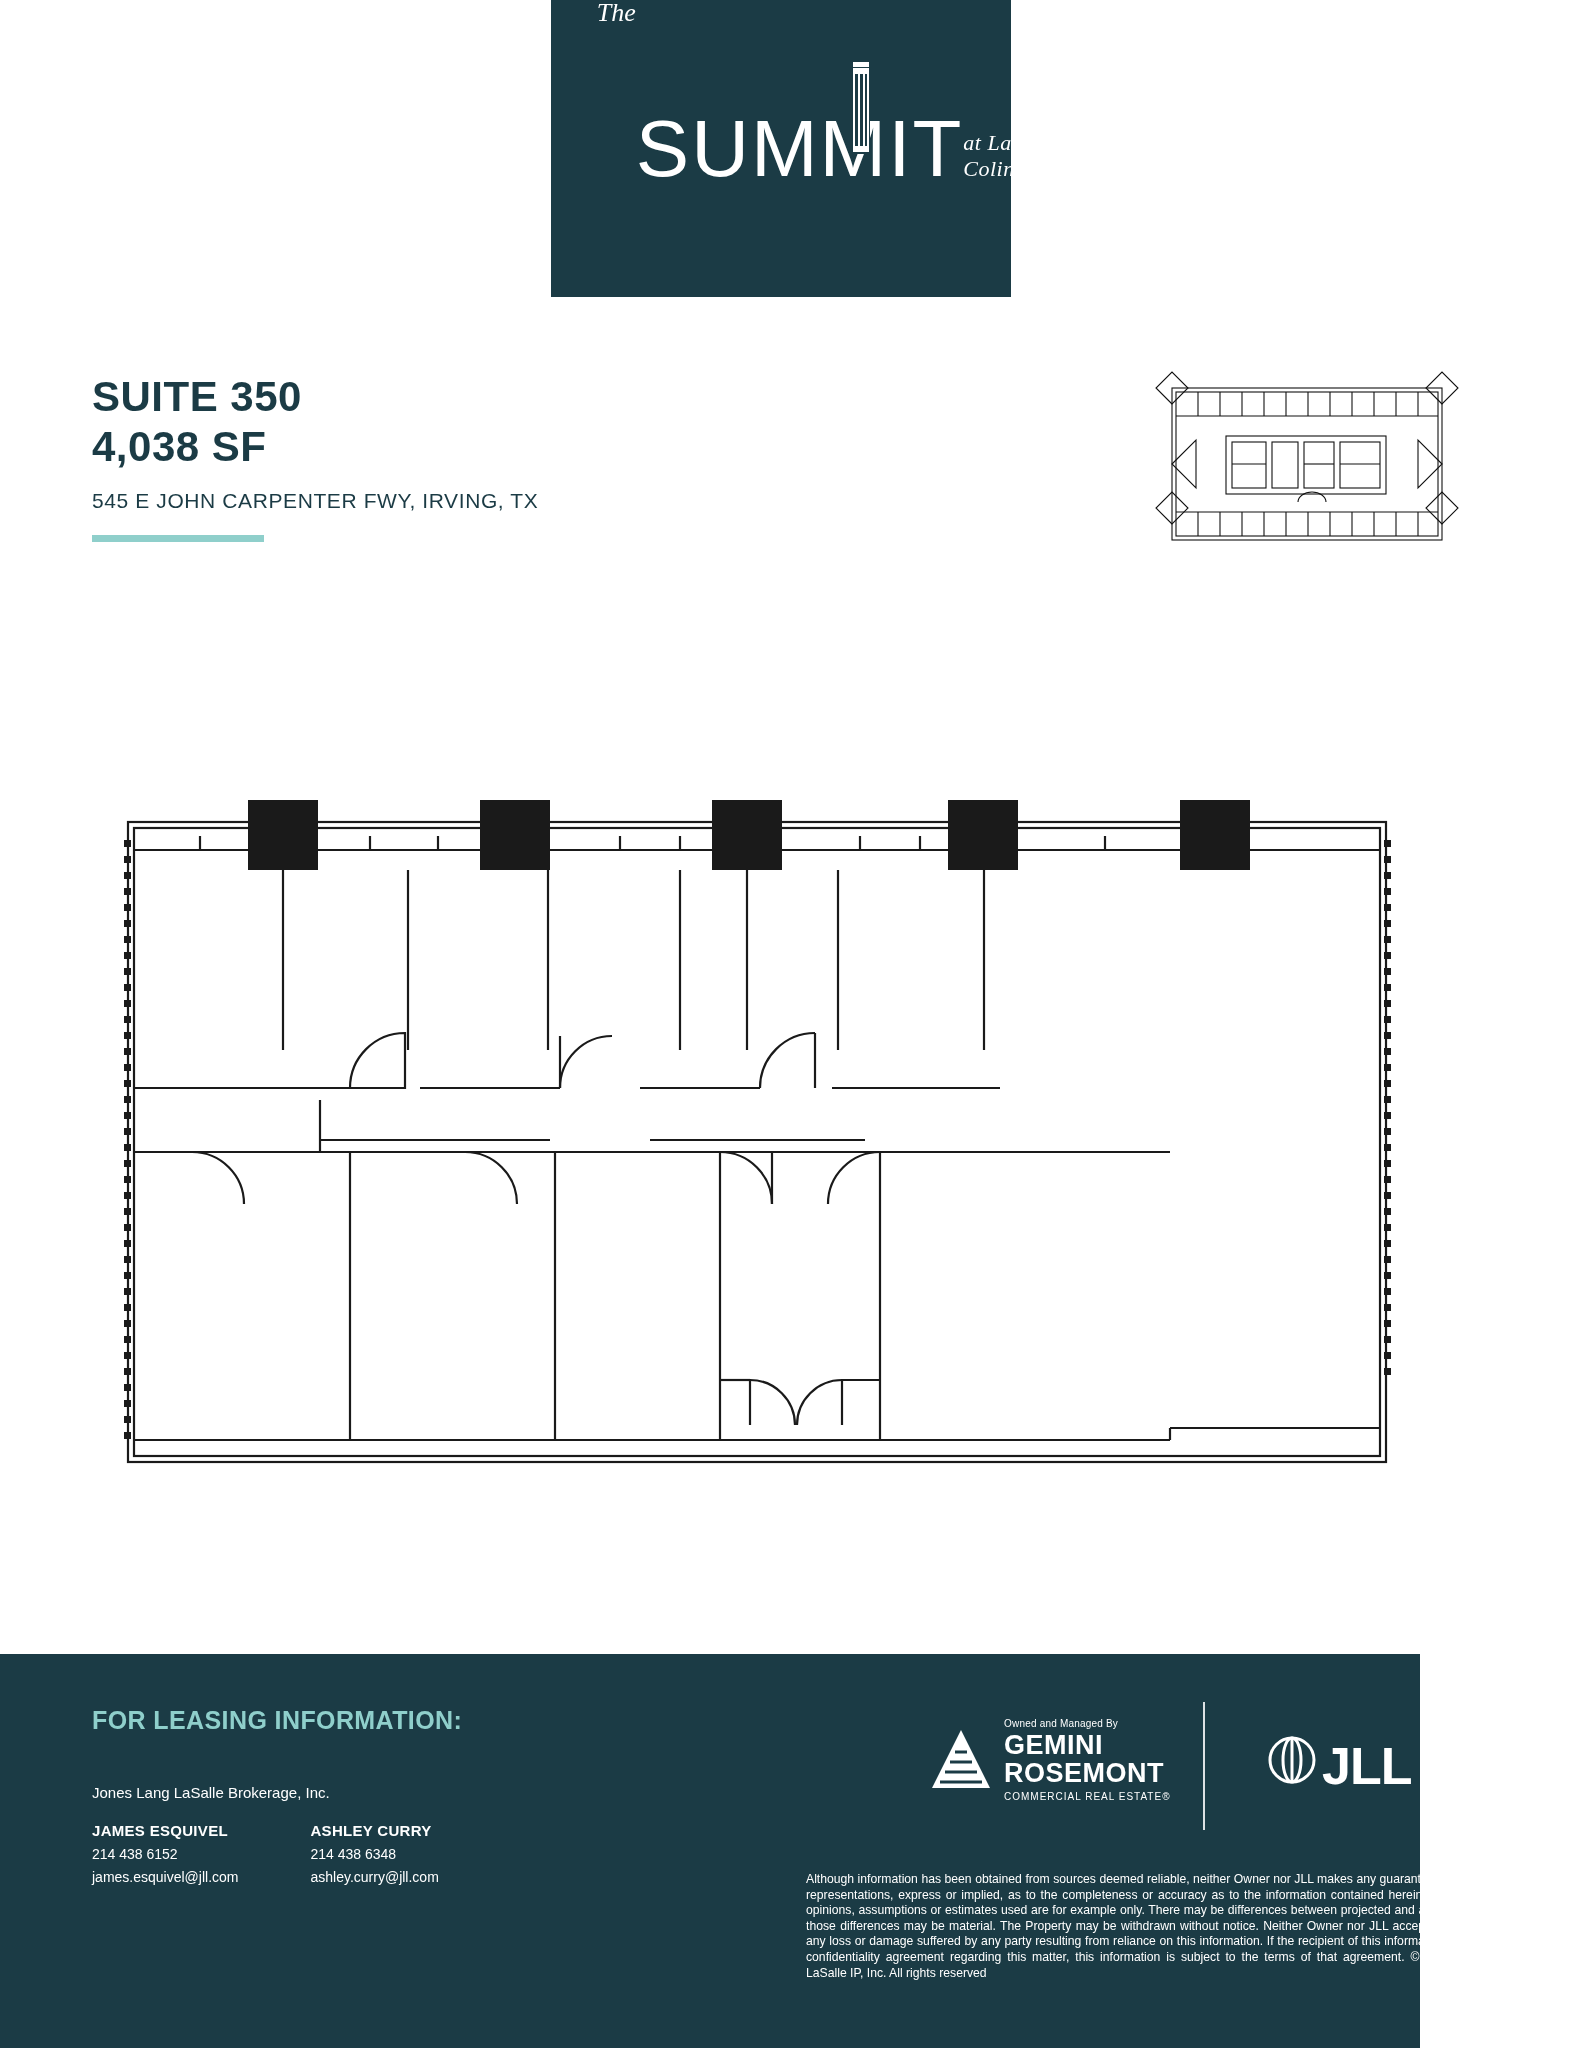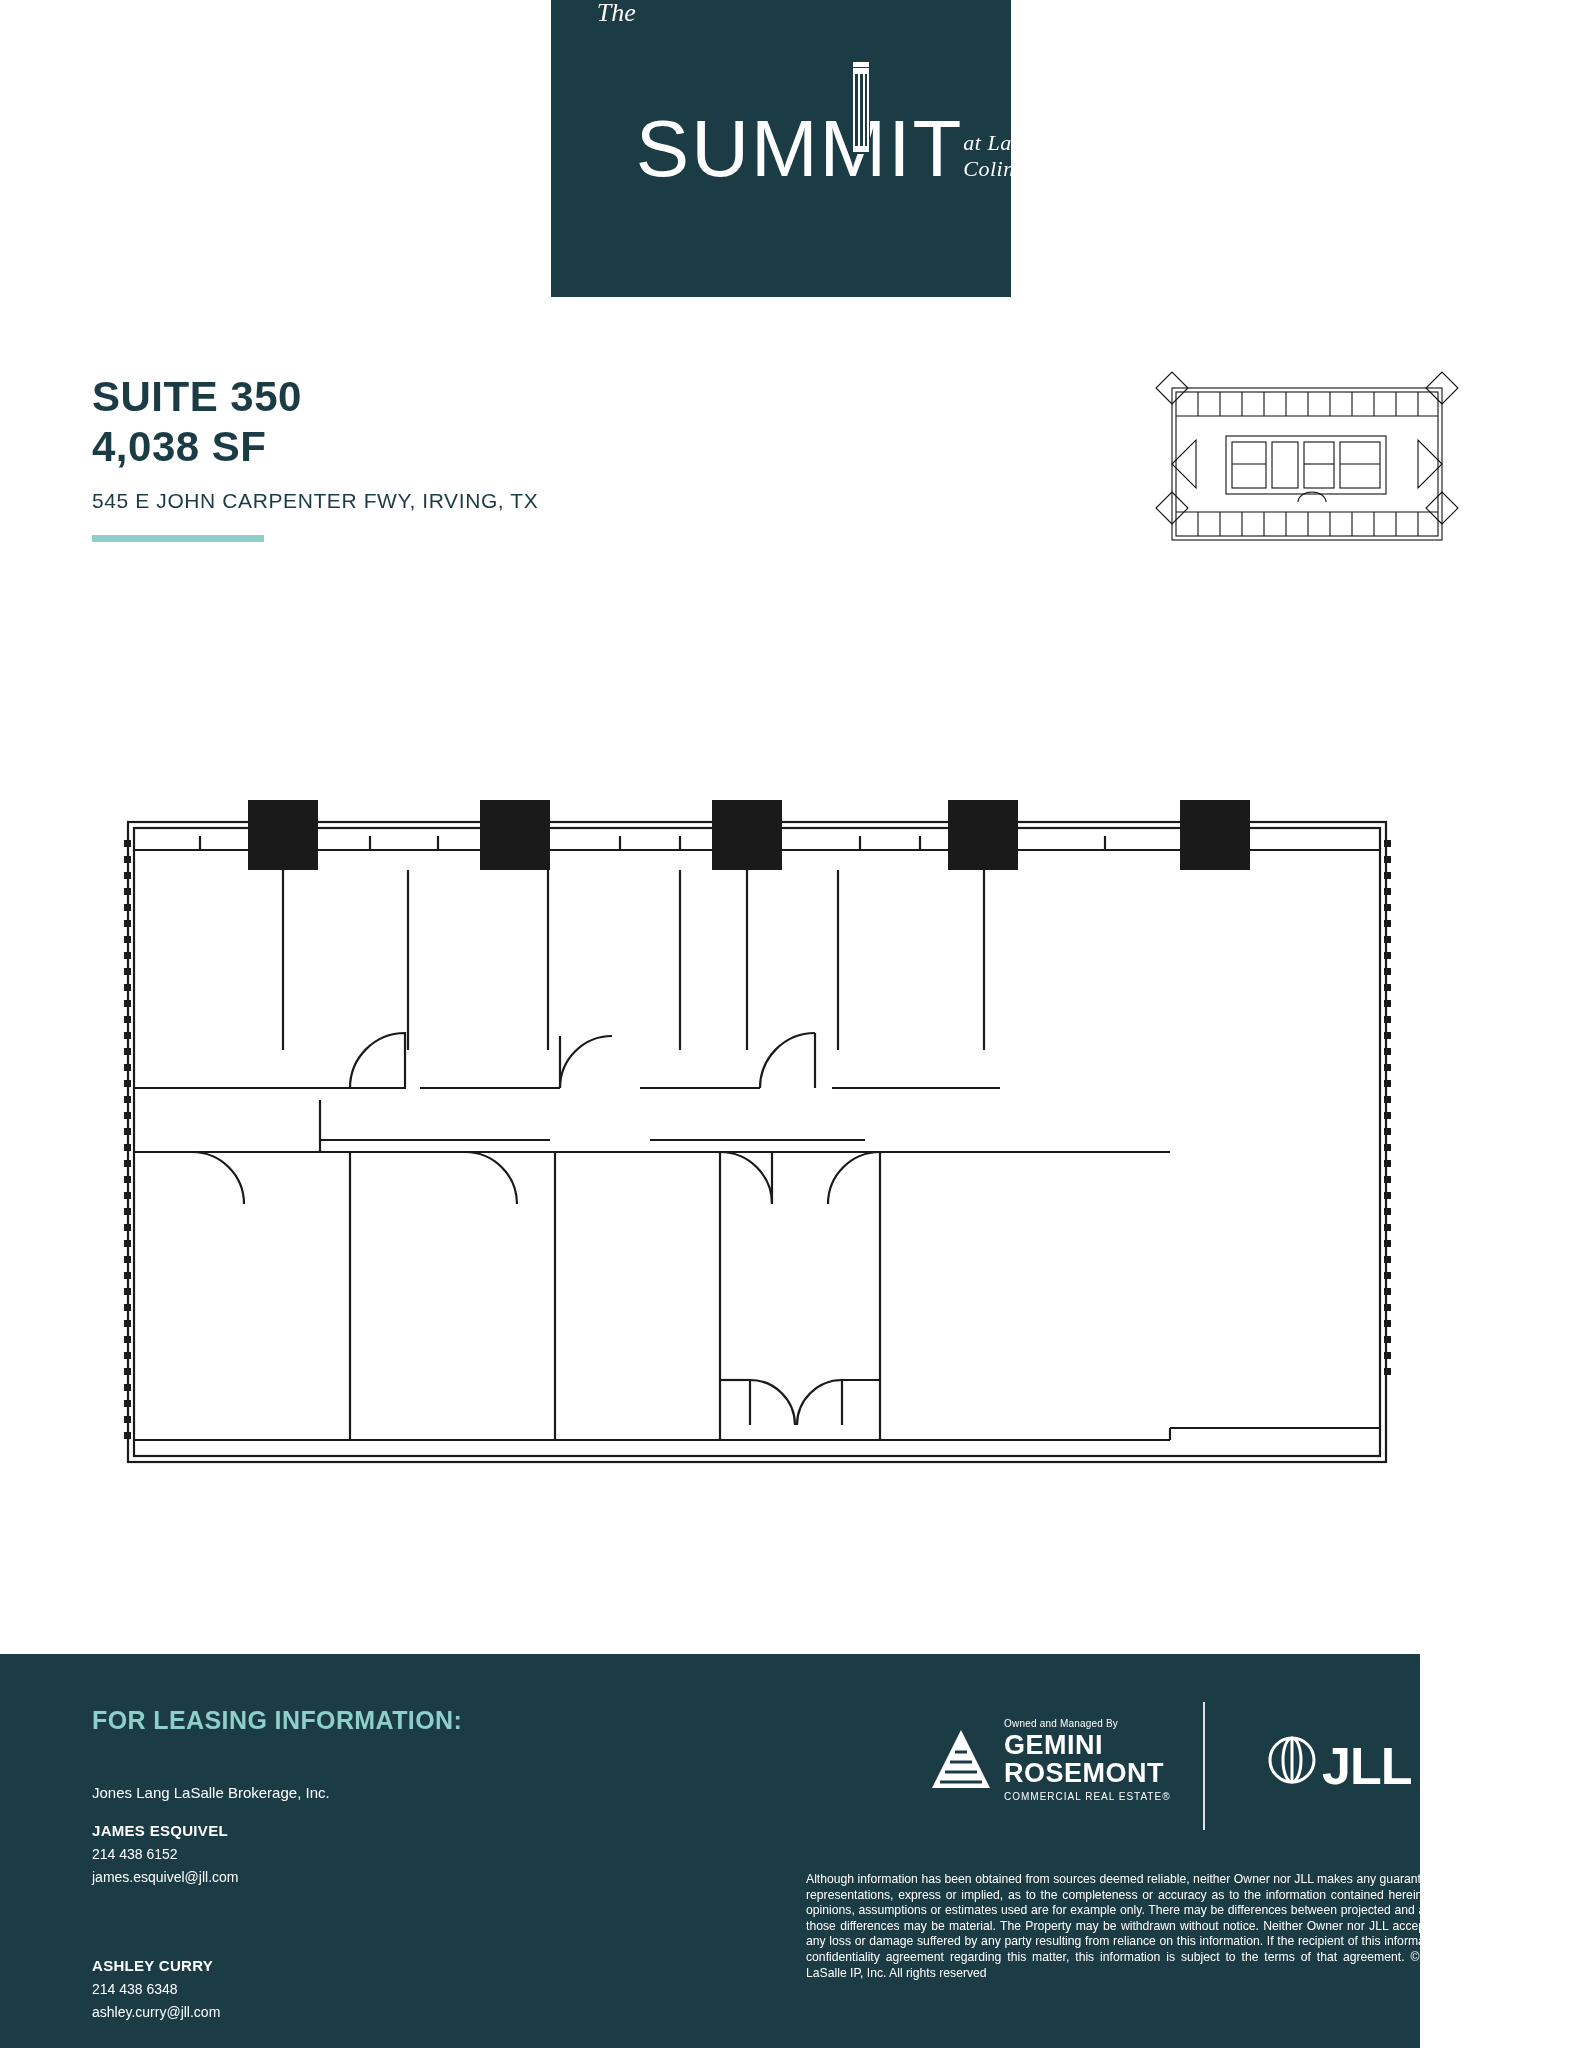--- a/index.html
+++ b/index.html
@@ -136,21 +136,20 @@
     top: 130px;
     color: #ffffff;
     font-size: 15px;
   }
   .contacts {
     position: absolute;
     left: 92px;
     top: 168px;
     display: flex;
     gap: 72px;
-    flex-direction: column;
   }
   .contact-name {
     color: #ffffff;
     font-size: 15px;
     font-weight: bold;
     letter-spacing: 0.3px;
   }
   .contact-phone, .contact-email {
     color: #ffffff;
     font-size: 14px;

